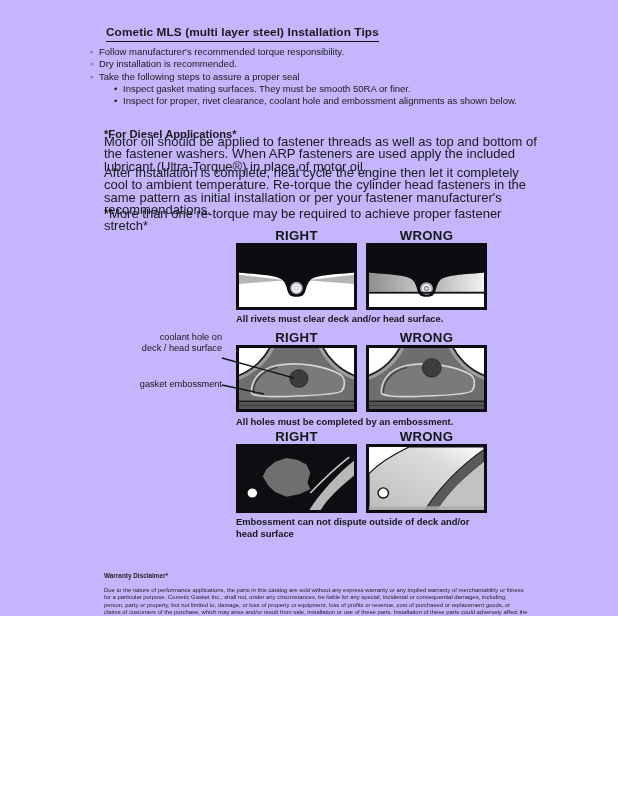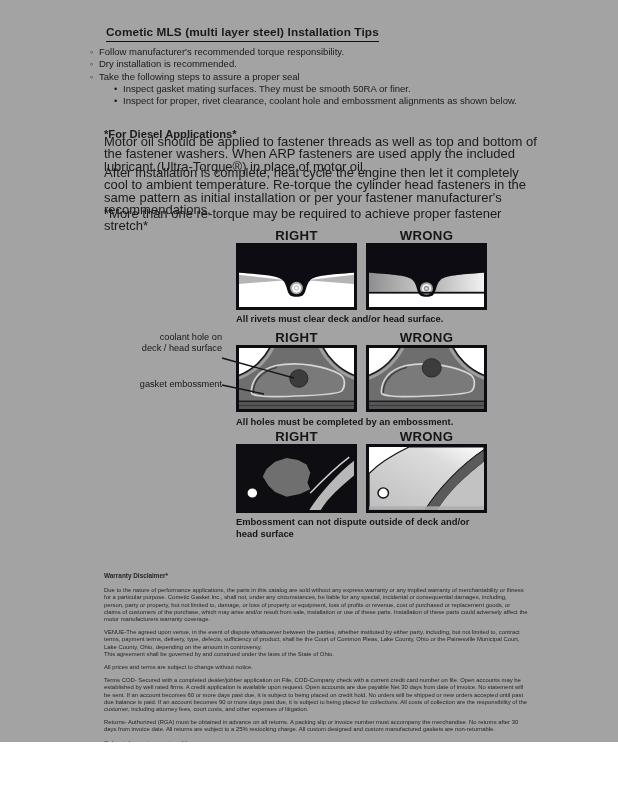--- a/index.html
+++ b/index.html
@@ -1,17 +1,17 @@
 <!DOCTYPE html>
 <html><head>
 <meta charset="utf-8">
 <style>
   html,body{margin:0;padding:0;background:#ffffff;}
   #page{
-    position:relative;width:618px;height:742px;background:#a3a3a3;
+    position:relative;width:618px;height:616px;background:#c4b5fd;
     font-family:"Liberation Sans",sans-serif;color:#1a1a1a;overflow:hidden;
   }
   .abs{position:absolute;}
   .title{
     font-size:11.8px;font-weight:bold;letter-spacing:.1px;
     display:inline-block;border-bottom:1.6px solid #111;padding-bottom:1.5px;
   }
   .bullets{font-size:9.5px;line-height:12.3px;}
   .brow{white-space:nowrap;}
   .brow .mk{display:inline-block;width:9px;color:#1a1a1a;}

